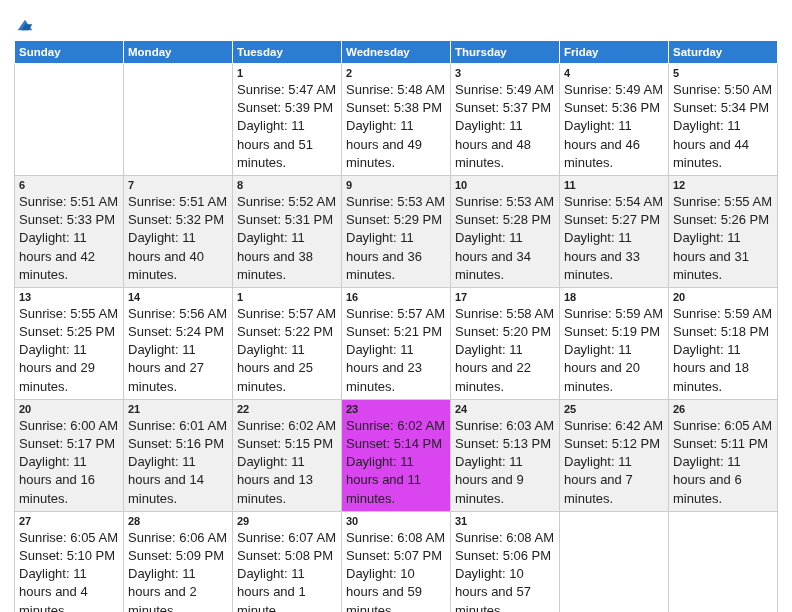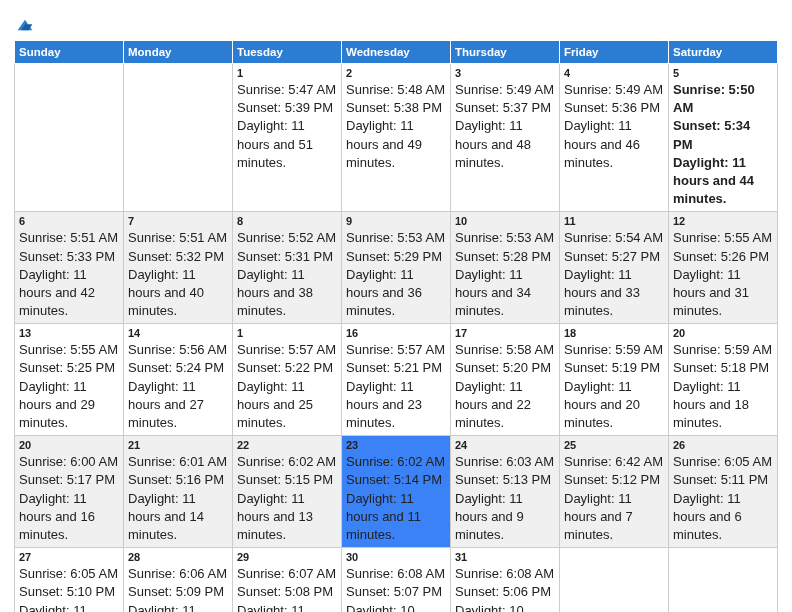--- a/index.html
+++ b/index.html
@@ -165,21 +165,21 @@
 Daylight: 11 hours and 48 minutes.</div>
           </td>
           <td style="background: rgb(255, 255, 255);">
             <span class="day-number">4</span>
             <div class="day-info" style="white-space: pre-line;">Sunrise: 5:49 AM
 Sunset: 5:36 PM
 Daylight: 11 hours and 46 minutes.</div>
           </td>
           <td style="background: rgb(255, 255, 255);">
             <span class="day-number">5</span>
-            <div class="day-info" style="white-space: pre-line; font-weight: bold;">Sunrise: 5:50 AM
+            <div class="day-info" style="white-space: pre-line;">Sunrise: 5:50 AM
 Sunset: 5:34 PM
 Daylight: 11 hours and 44 minutes.</div>
           </td>
         </tr>
         <tr>
           <td style="background: rgb(240, 240, 240);">
             <span class="day-number">6</span>
             <div class="day-info" style="white-space: pre-line;">Sunrise: 5:51 AM
 Sunset: 5:33 PM
 Daylight: 11 hours and 42 minutes.</div>
@@ -277,21 +277,21 @@
             <div class="day-info" style="white-space: pre-line;">Sunrise: 6:01 AM
 Sunset: 5:16 PM
 Daylight: 11 hours and 14 minutes.</div>
           </td>
           <td style="background: rgb(240, 240, 240);">
             <span class="day-number">22</span>
             <div class="day-info" style="white-space: pre-line;">Sunrise: 6:02 AM
 Sunset: 5:15 PM
 Daylight: 11 hours and 13 minutes.</div>
           </td>
-          <td style="background: #3b82f6;">
+          <td style="background: #d946ef;">
             <span class="day-number">23</span>
             <div class="day-info" style="white-space: pre-line;">Sunrise: 6:02 AM
 Sunset: 5:14 PM
 Daylight: 11 hours and 11 minutes.</div>
           </td>
           <td style="background: rgb(240, 240, 240);">
             <span class="day-number">24</span>
             <div class="day-info" style="white-space: pre-line;">Sunrise: 6:03 AM
 Sunset: 5:13 PM
 Daylight: 11 hours and 9 minutes.</div>

